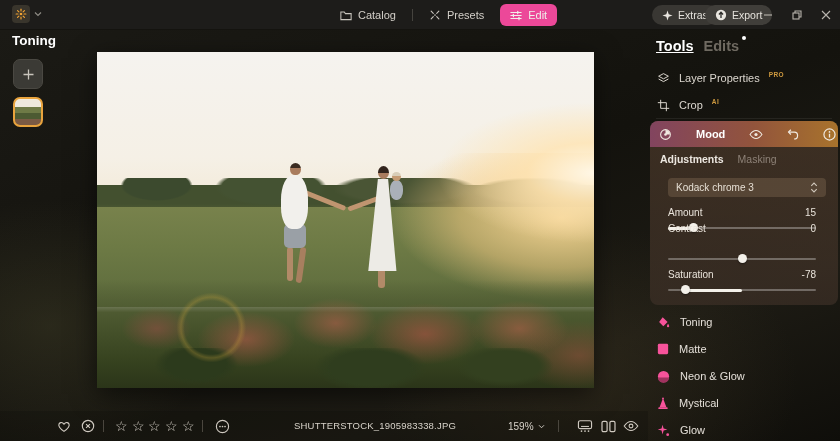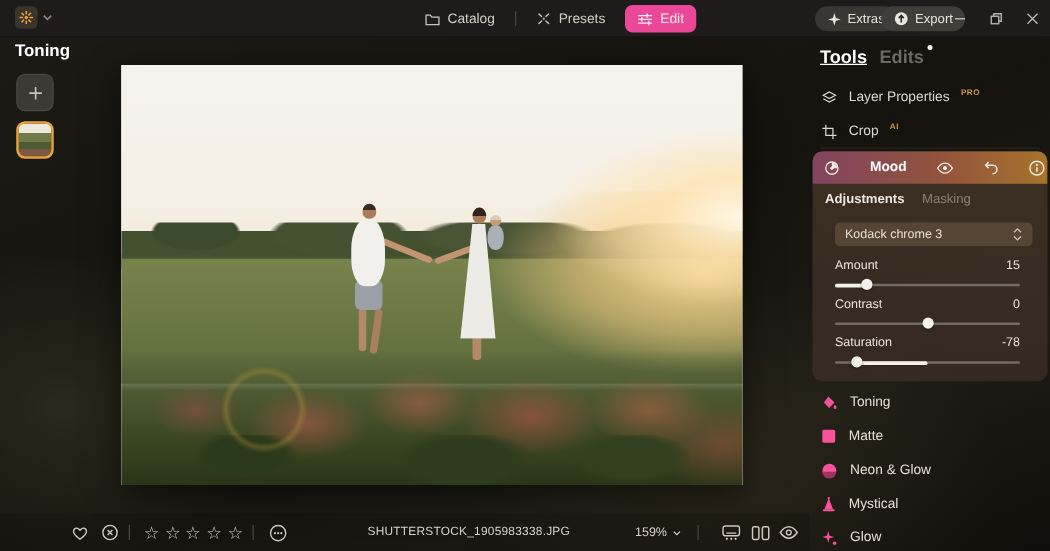--- a/index.html
+++ b/index.html
@@ -358,21 +358,21 @@
 
       <div class="slider-label-row" style="top:86px;">
         <span>Amount</span>
         <span>15</span>
       </div>
       <div class="slider-track" style="top:106px;">
         <div class="slider-fill" style="left:0; width:17%;"></div>
         <div class="slider-knob" style="left:calc(17% - 4px);"></div>
       </div>
 
-      <div class="slider-label-row" style="top:117px;gap:36px;">
+      <div class="slider-label-row" style="top:102px;gap:36px;">
         <span>Contrast</span>
         <span>0</span>
       </div>
       <div class="slider-track" style="top:137px;">
         <div class="slider-knob" style="left:calc(50% - 4px);"></div>
       </div>
 
       <div class="slider-label-row" style="top:148px;">
         <span>Saturation</span>
         <span>-78</span>

